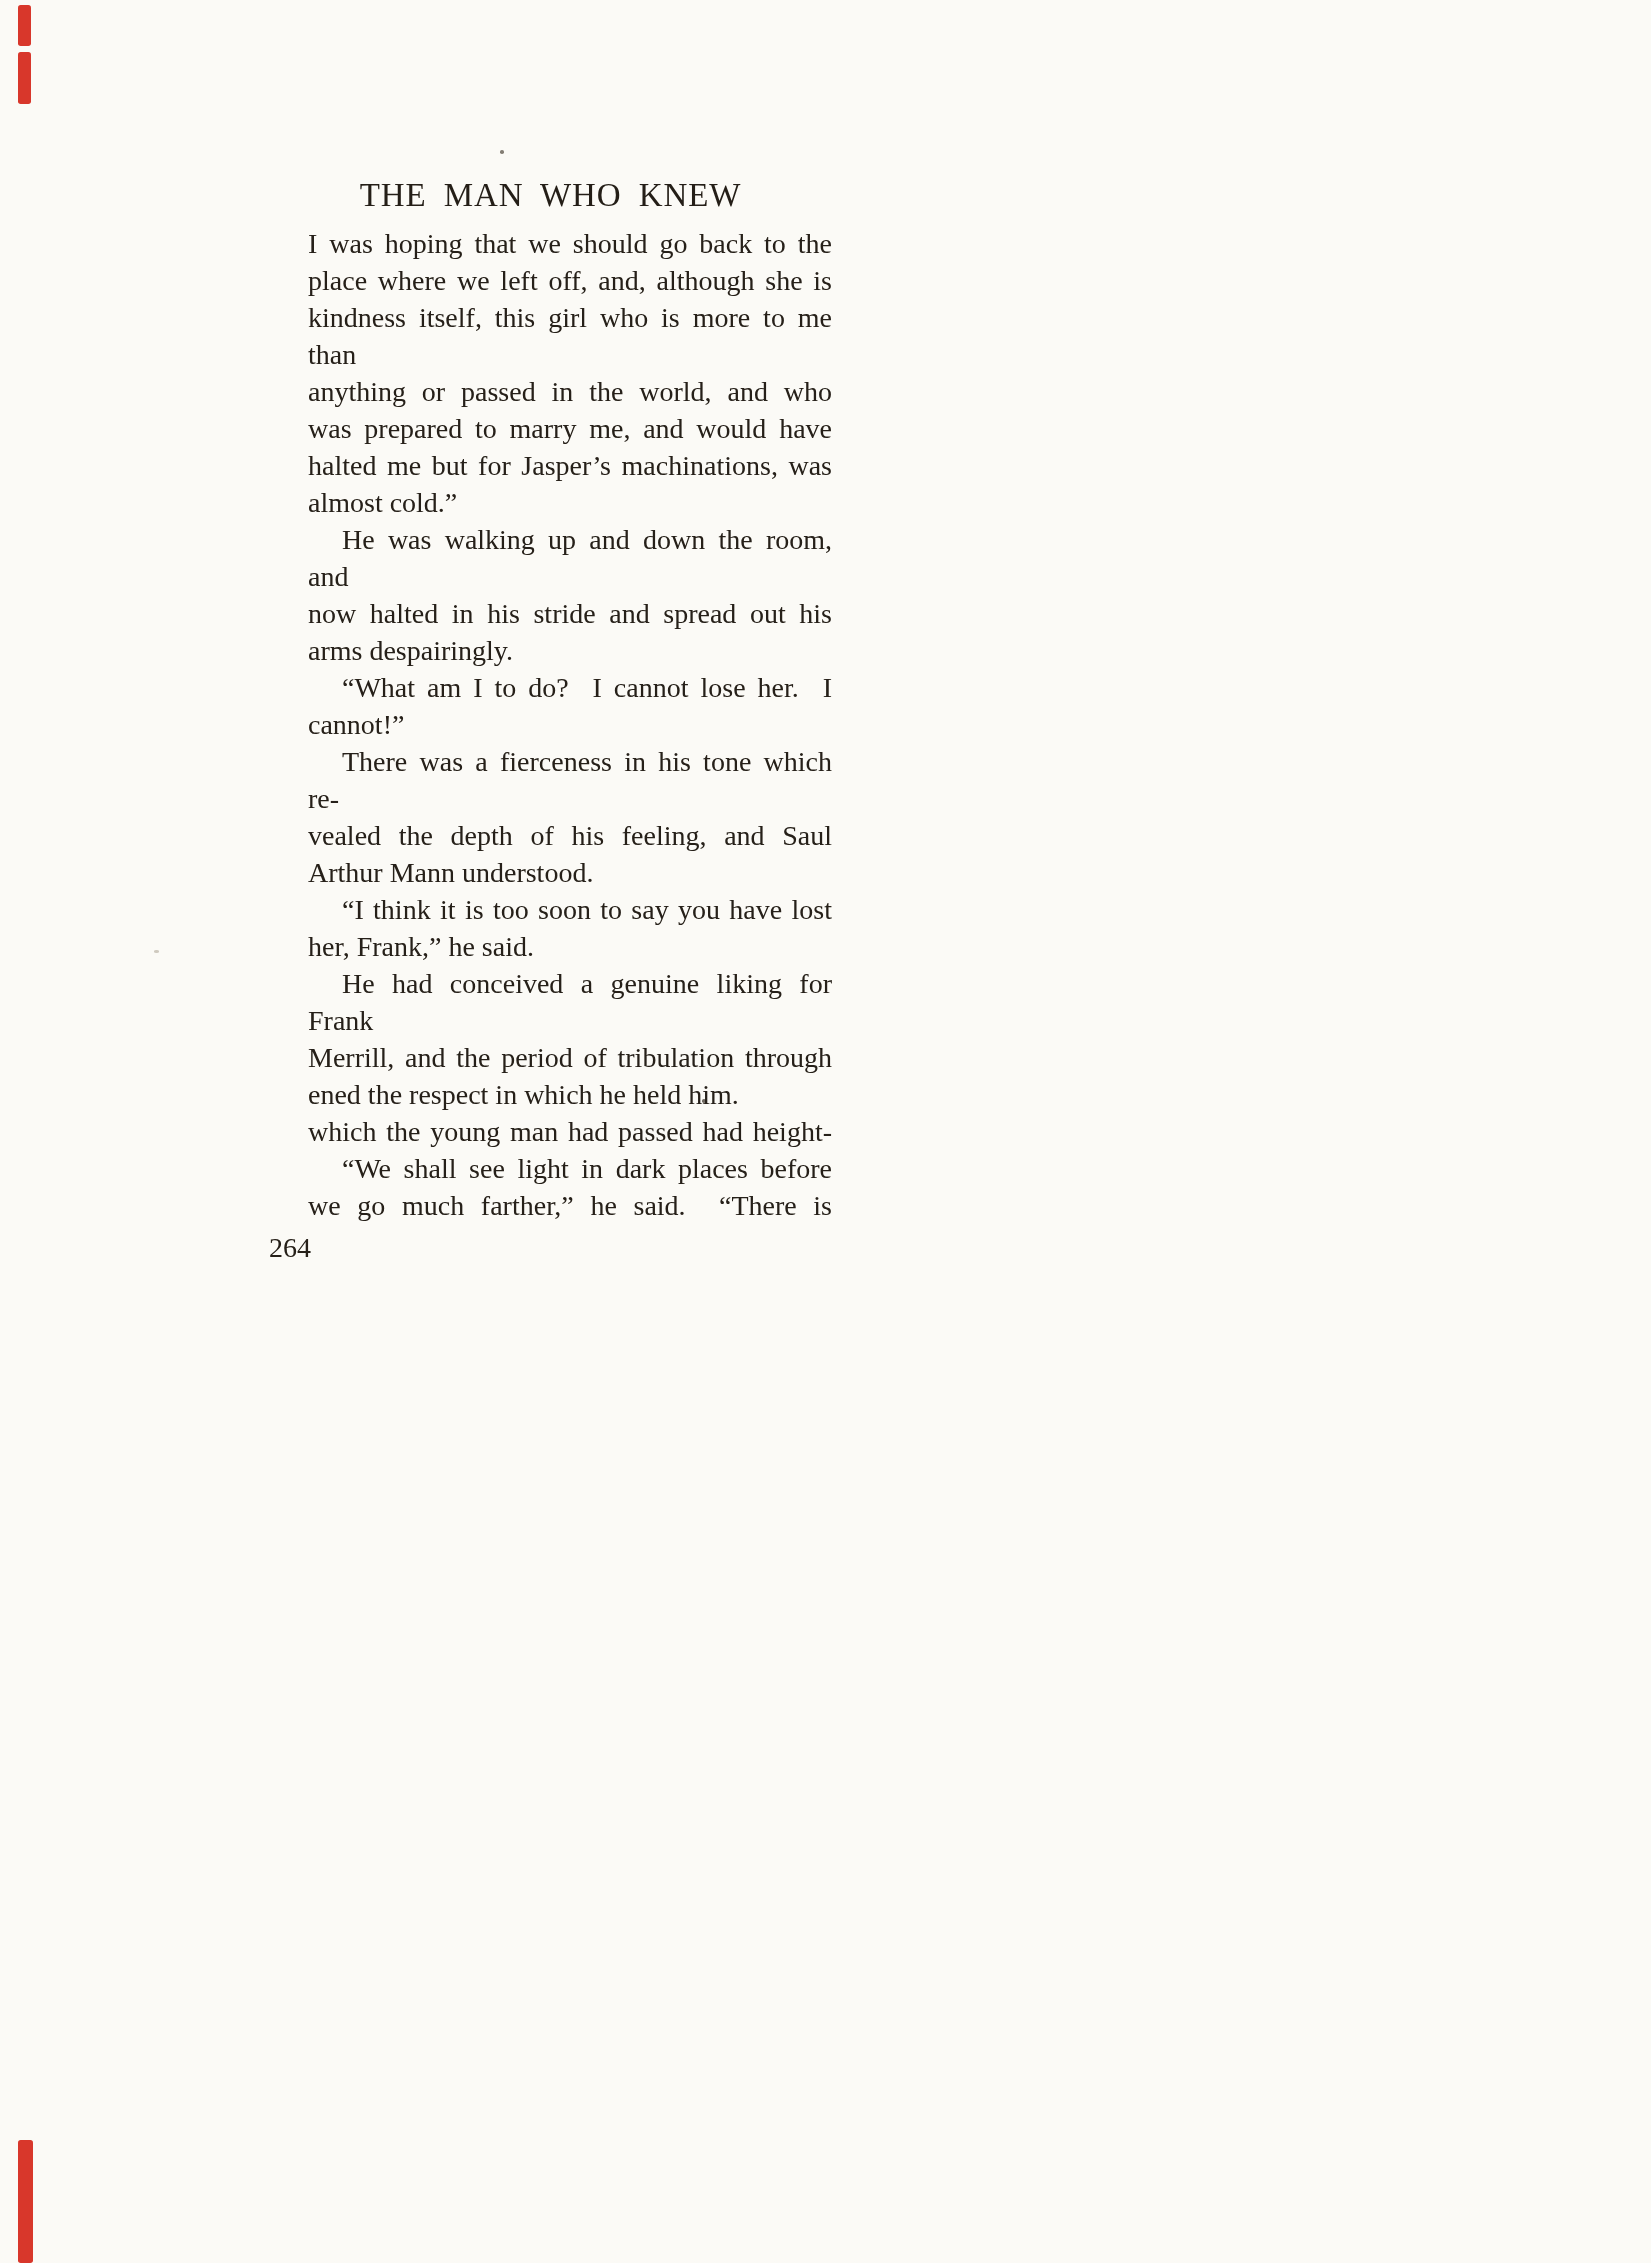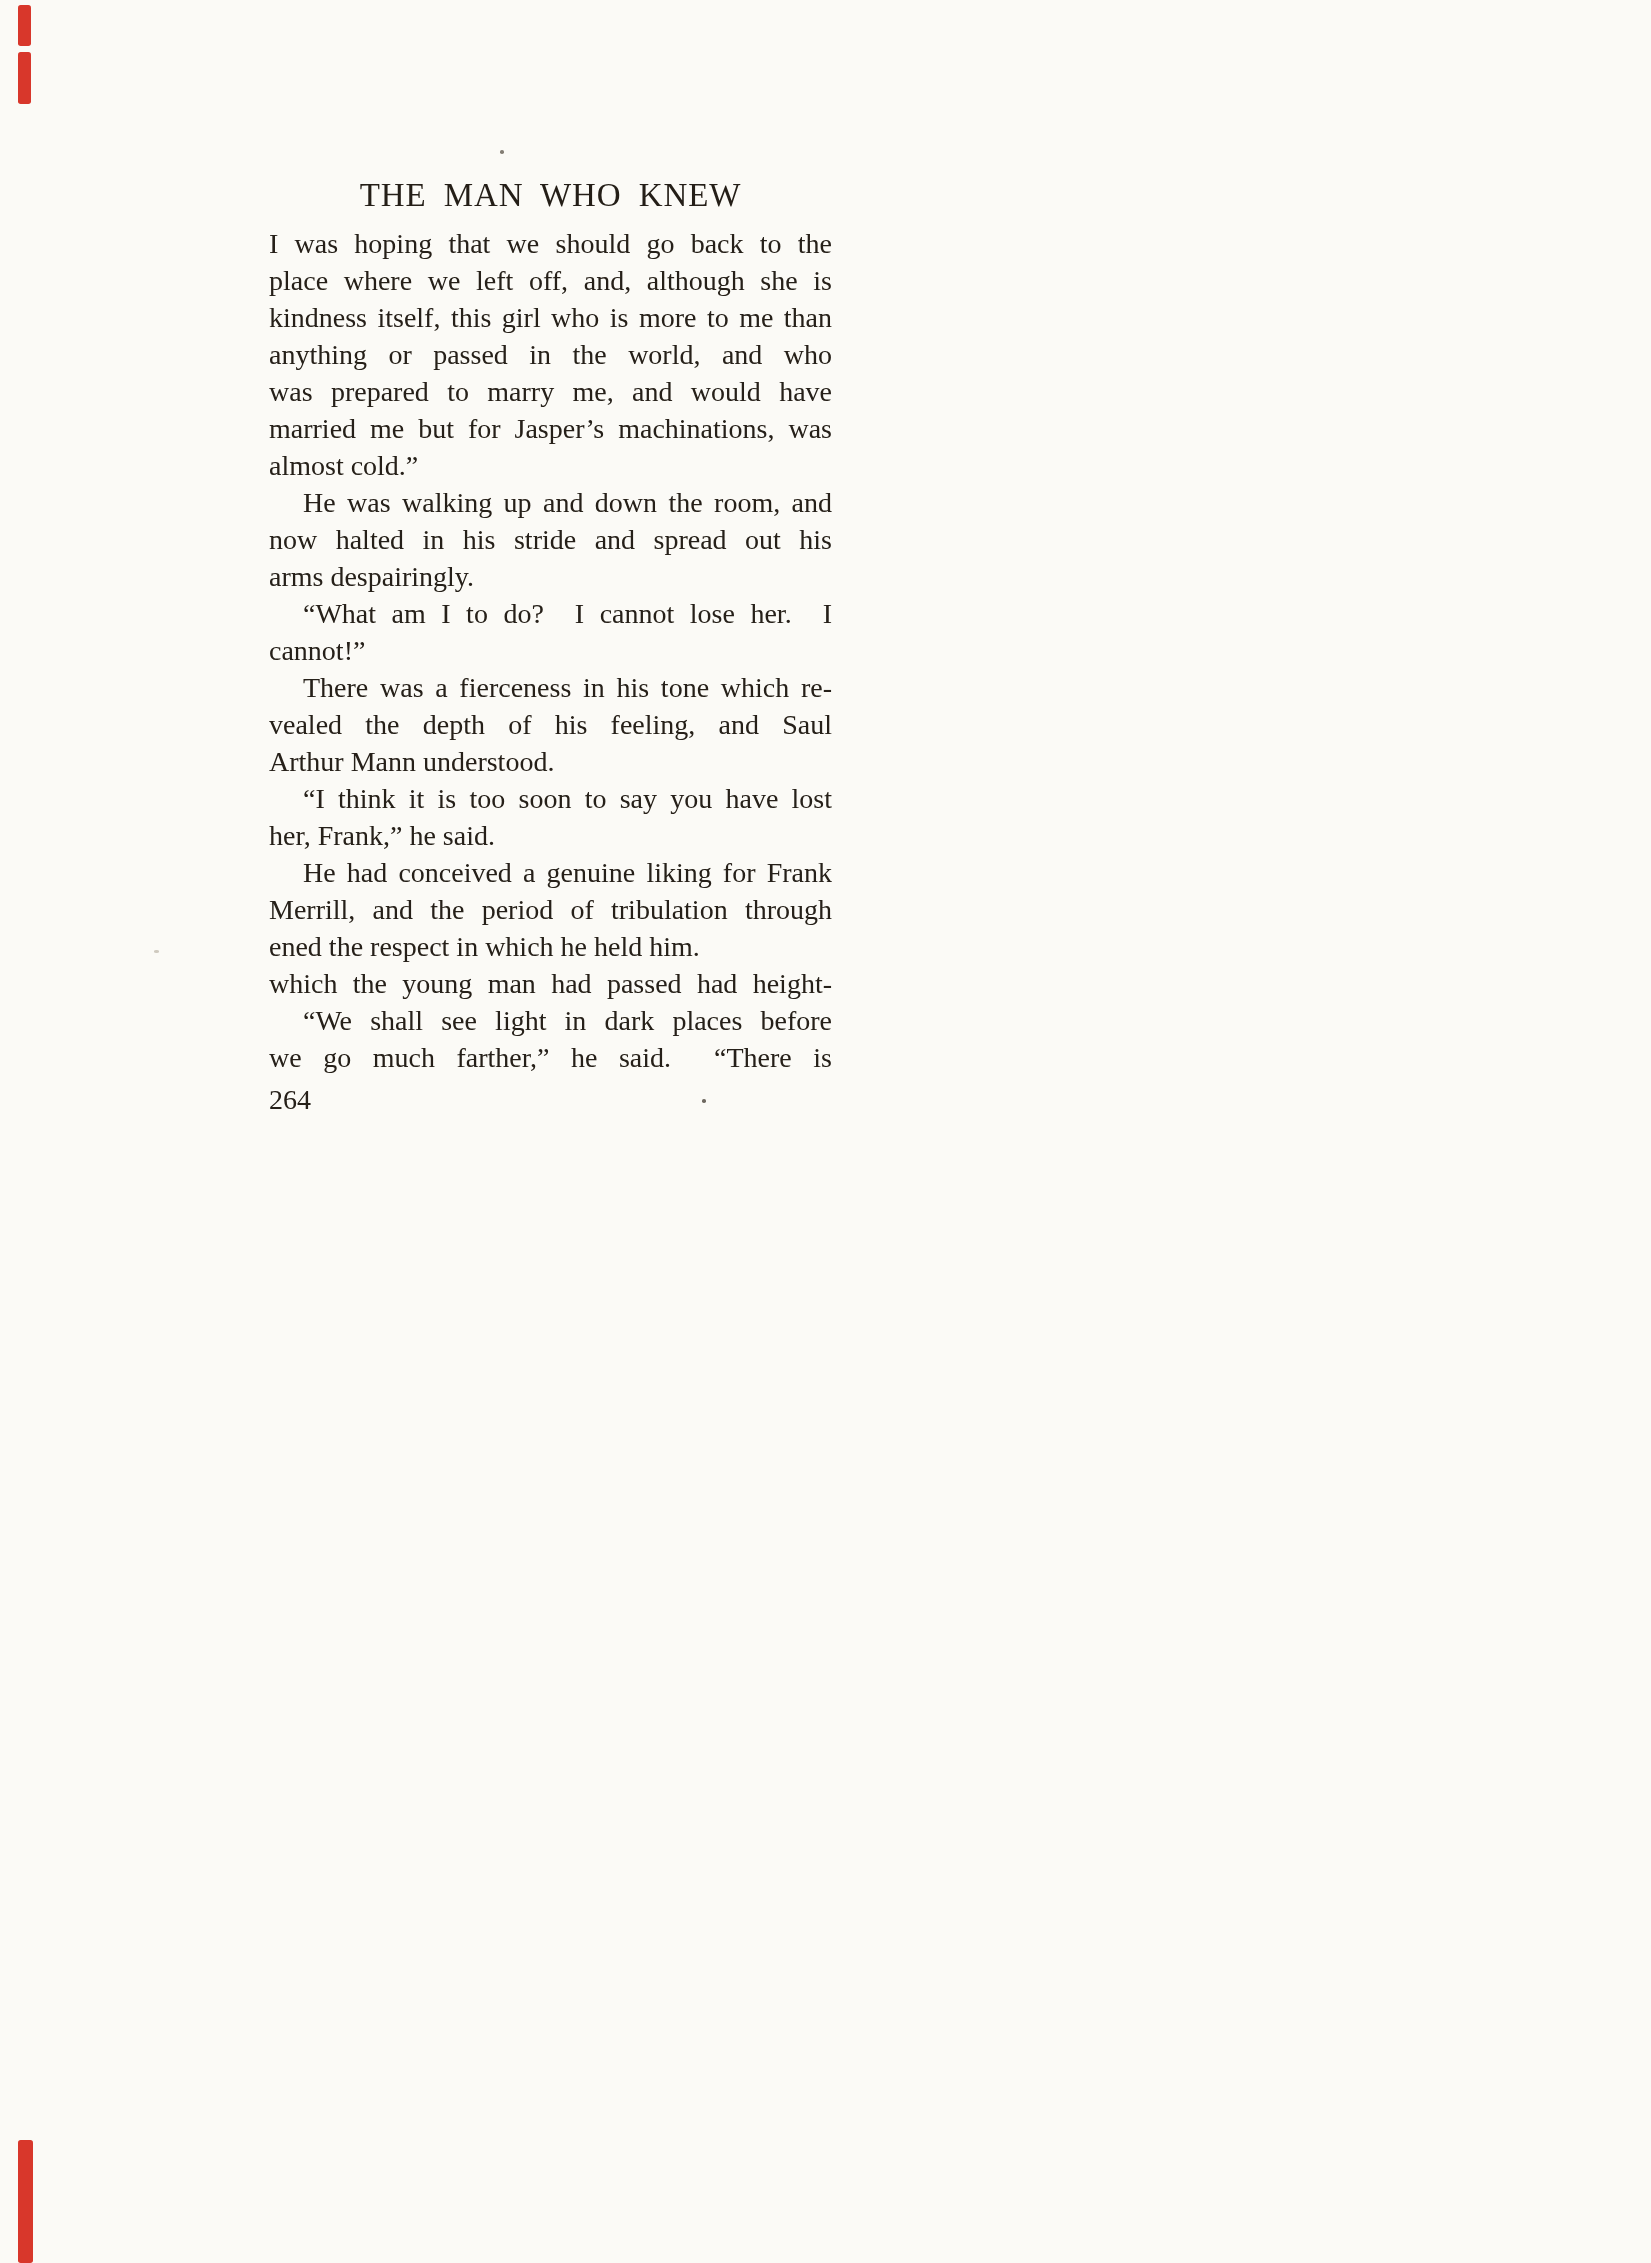--- a/index.html
+++ b/index.html
@@ -59,20 +59,21 @@
     font-size: 28px;
     line-height: 37px;
   }
   .paragraph {
     margin: 0;
   }
   .line {
     text-align: justify;
     text-align-last: justify;
     white-space: normal;
+    margin-left: 39px;
   }
   .line.no-just {
     text-align-last: left;
   }
   .line.indent {
     text-indent: 34px;
   }
   .page-number {
     text-align: left;
     font-size: 28px;
@@ -96,21 +97,21 @@
   <div class="page-text">
     <div class="title">THE MAN WHO KNEW</div>
 
     <div class="body-text">
         <div class="paragraph">
           <div class="line">I was hoping that we should go back to the</div>
           <div class="line">place where we left off, and, although she is</div>
           <div class="line">kindness itself, this girl who is more to me than</div>
           <div class="line">anything or passed in the world, and who</div>
           <div class="line">was prepared to marry me, and would have</div>
-          <div class="line">married me but for Jasper’s machinations, was</div>
+          <div class="line">halted me but for Jasper’s machinations, was</div>
           <div class="line no-just">almost cold.”</div>
         </div>
         <div class="paragraph">
           <div class="line indent">He was walking up and down the room, and</div>
           <div class="line">now halted in his stride and spread out his</div>
           <div class="line no-just">arms despairingly.</div>
         </div>
         <div class="paragraph">
           <div class="line indent">“What am I to do?&nbsp; I cannot lose her.&nbsp; I</div>
           <div class="line no-just">cannot!”</div>

